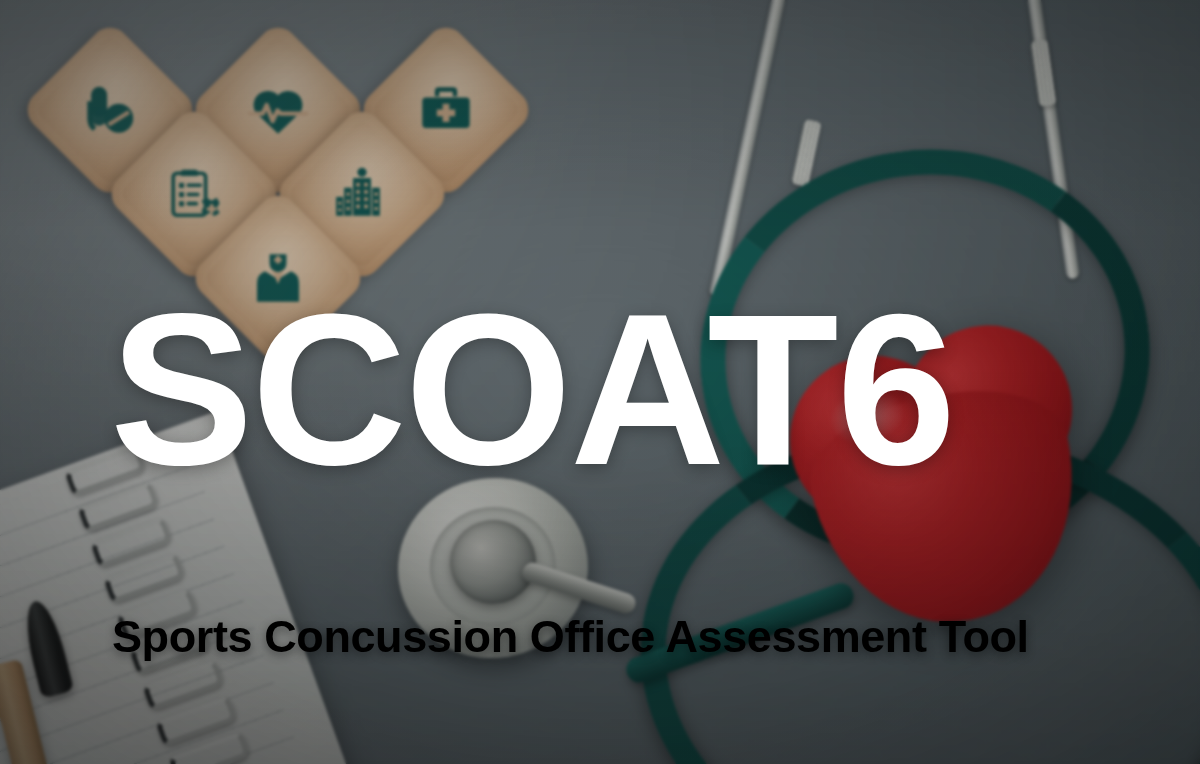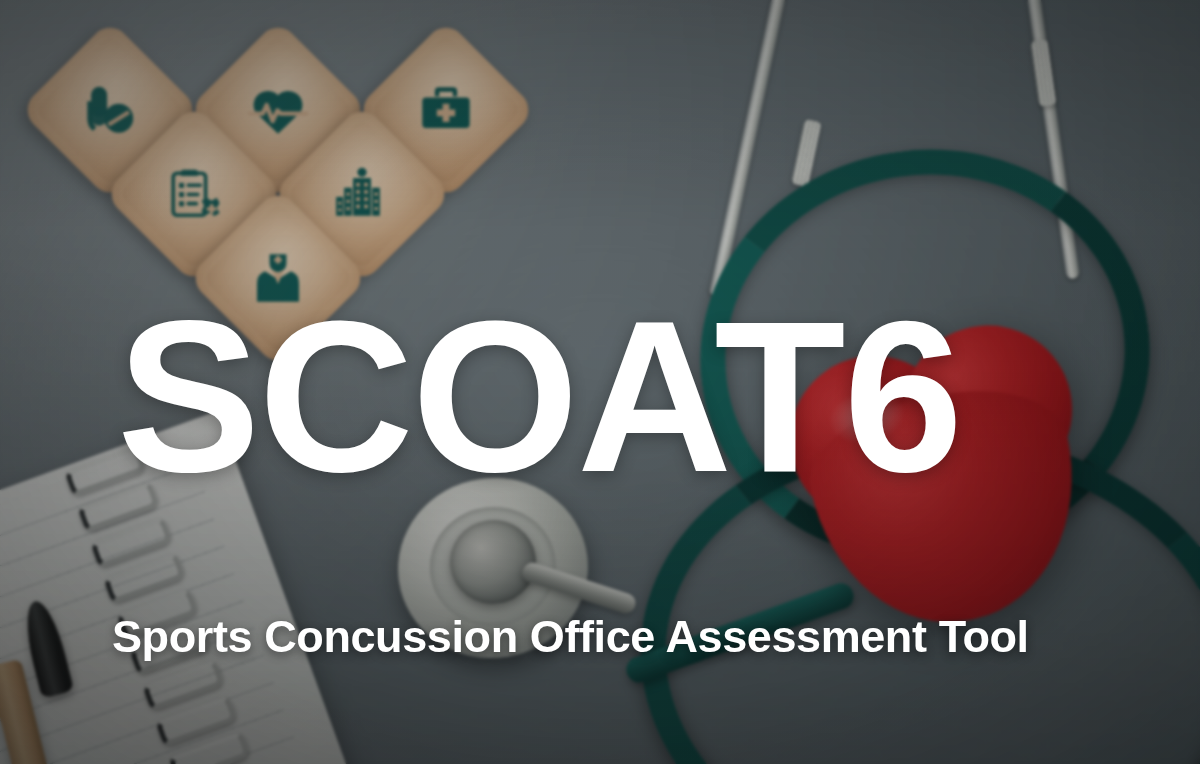--- a/index.html
+++ b/index.html
@@ -261,39 +261,39 @@
   
   .overlay {
     position: absolute;
     inset: 0;
     z-index: 20;
   }
   .title {
     position: absolute;
     left: 110px;
     top: 282px;
-    margin: 7px;
+    margin: 0;
     font-size: 215px;
     line-height: 1;
     font-weight: 700;
     letter-spacing: -2px;
     color: #ffffff;
     white-space: nowrap;
     text-shadow: 0 4px 16px rgba(0,0,0,.30);
   }
   .subtitle {
     position: absolute;
     left: 112px;
     top: 612px;
     margin: 0;
     font-size: 45px;
     line-height: 1.12;
     font-weight: 700;
     letter-spacing: -.4px;
-    color: #ffffff;
+    color: #000000;
     white-space: nowrap;
     text-shadow: 0 3px 10px rgba(0,0,0,.45);
   }
 </style>
 </head>
 <body>
 
 <div id="banner">
 
   <div class="photo">

